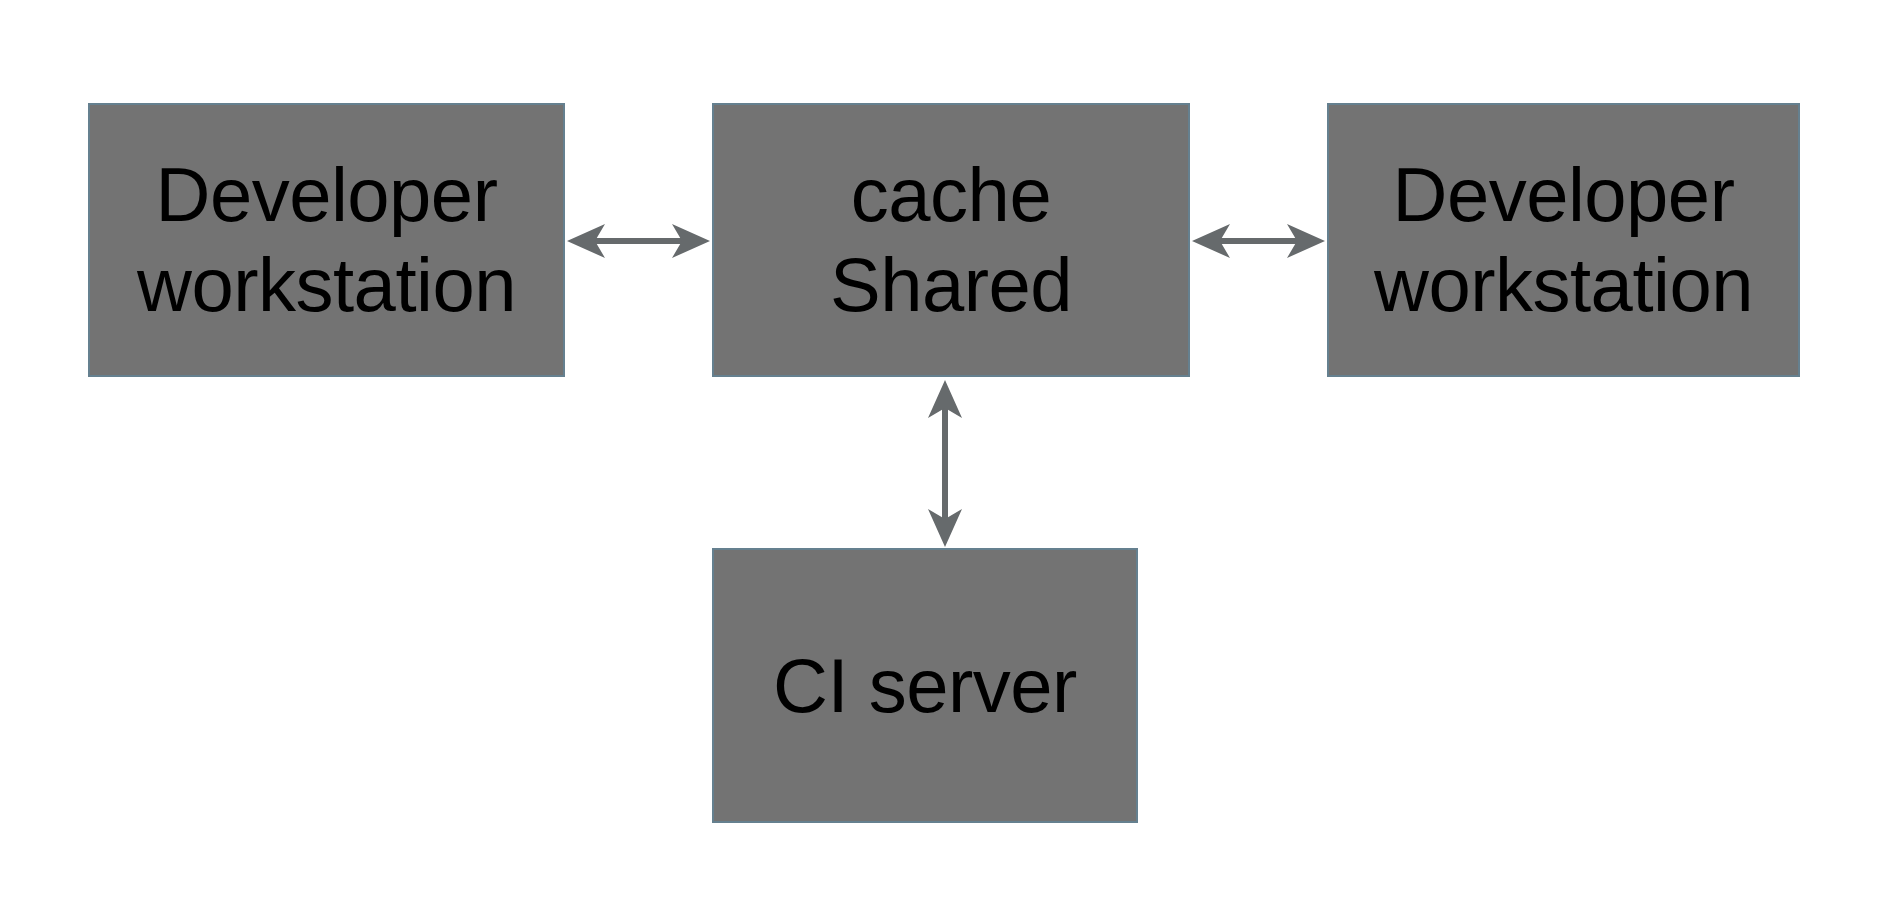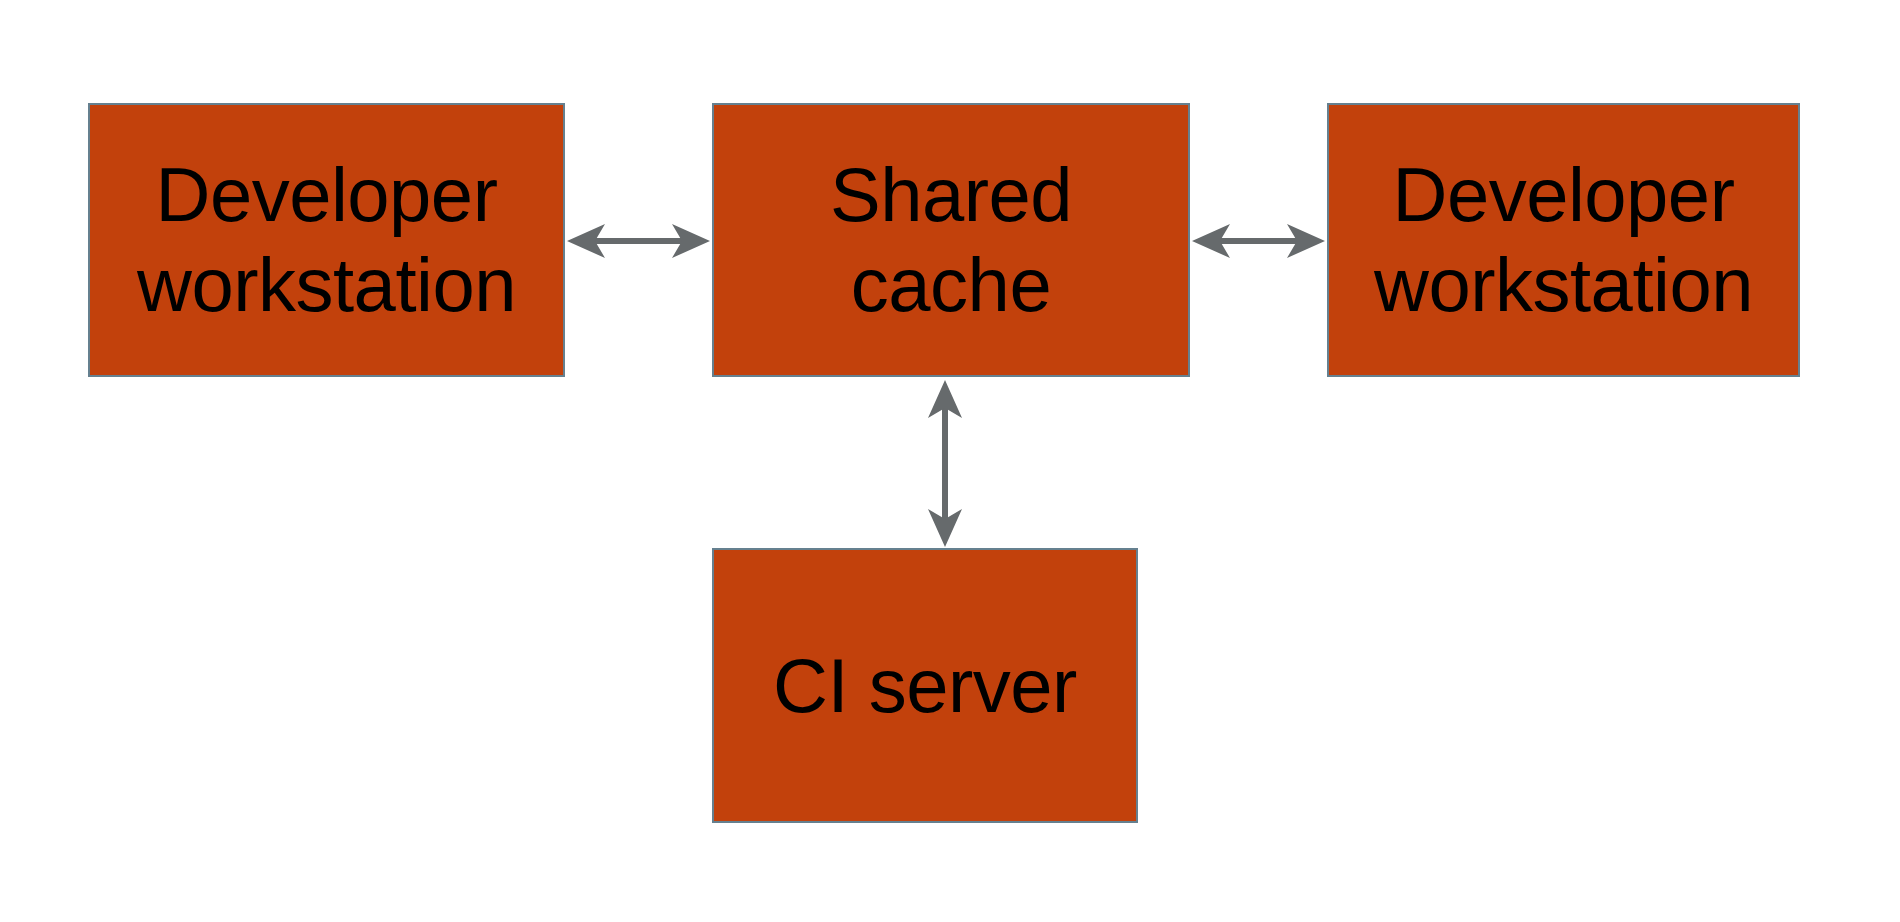--- a/index.html
+++ b/index.html
@@ -11,21 +11,21 @@
     position: relative;
     width: 1900px;
     height: 922px;
     background: #ffffff;
     overflow: hidden;
     font-family: "Liberation Sans", sans-serif;
   }
   .node {
     position: absolute;
     box-sizing: border-box;
-    background: #c2410c;
+    background: #737373;
     border: 2px solid #65808f;
     display: flex;
     flex-direction: column;
     justify-content: center;
     align-items: center;
     color: #000000;
     font-size: 76px;
     line-height: 90px;
     letter-spacing: -0.5px;
     text-align: center;
@@ -46,22 +46,22 @@
 <body>
 
 <div id="canvas">
 
   <div class="node" id="node-dev-left">
     <div>Developer</div>
     <div>workstation</div>
   </div>
 
   <div class="node" id="node-cache">
+    <div>cache</div>
     <div>Shared</div>
-    <div>cache</div>
   </div>
 
   <div class="node" id="node-dev-right">
     <div>Developer</div>
     <div>workstation</div>
   </div>
 
   <div class="node" id="node-ci">
     <div>CI server</div>
   </div>

